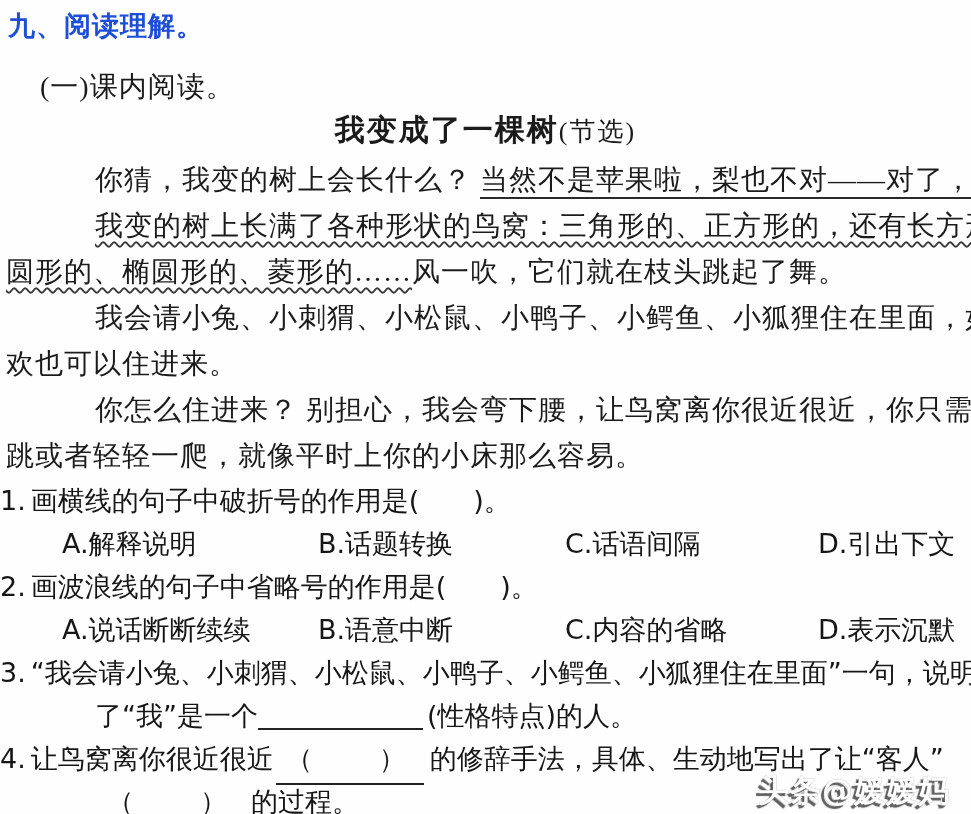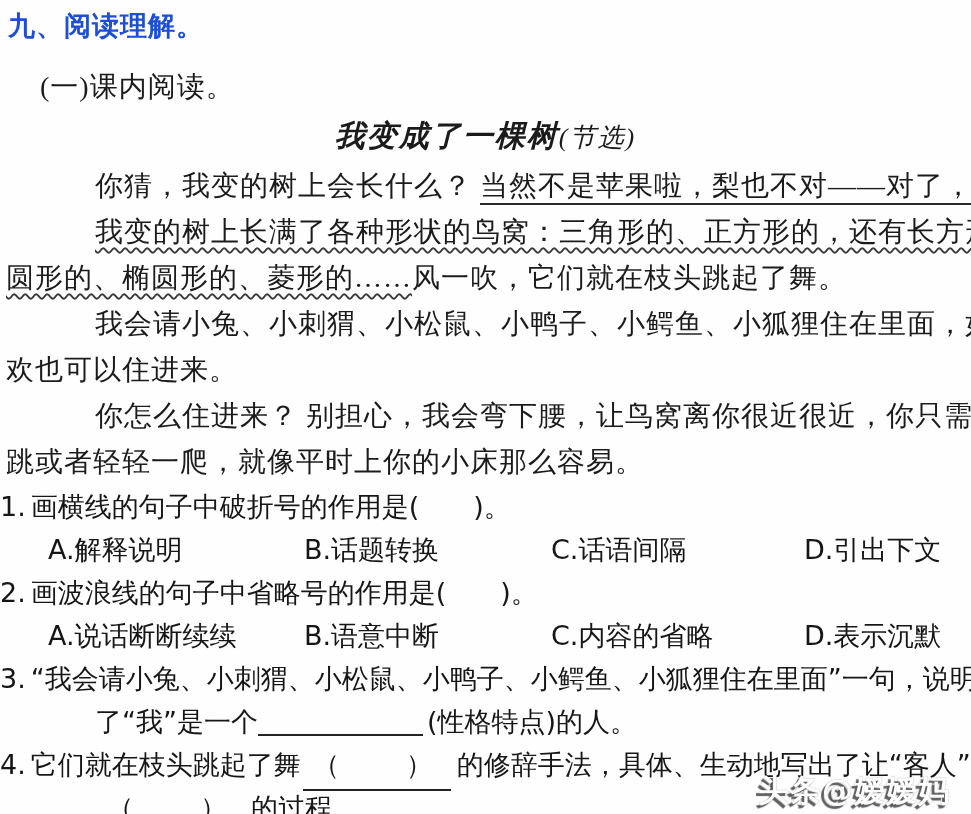--- a/index.html
+++ b/index.html
@@ -18,25 +18,24 @@
     font-size:27px;line-height:36px;
     letter-spacing:1px;
     color:#1d4ed8;
   }
   .subsection-heading{
     margin:24px 0 0 40px;
     font-size:28px;line-height:38px;
     letter-spacing:1px;
   }
   .passage-title{
-    margin-top:10px;
+    margin-top:4px;
     text-align:center;
     line-height:40px;
     white-space:nowrap;
-    font-style:italic;
   }
   .title-main{
     font-family:"DejaVu Sans","Liberation Sans",sans-serif;
     font-weight:700;font-size:30px;letter-spacing:2px;
   }
   .title-note{font-size:26px;letter-spacing:2px;}
   .passage{margin-top:2px;font-size:28px;}
   .pline{
     height:46px;line-height:46px;
     padding-left:6px;
@@ -63,21 +62,21 @@
   }
   .qline{
     height:43px;line-height:43px;
     white-space:nowrap;
   }
   .qline.cont{padding-left:95px;}
   .qnum{margin-right:5px;}
   .q-options{
     display:grid;
     grid-template-columns:256px 247px 253px auto;
-    padding-left:48px;
+    padding-left:62px;
     height:43px;line-height:43px;
     white-space:nowrap;
   }
   .blank-line{
     display:inline-block;
     width:165px;height:28px;
     border-bottom:2.5px solid #222;
     vertical-align:-5px;
     margin-right:4px;
   }
@@ -135,20 +134,20 @@
     <div class="q-options">
       <span>A.说话断断续续</span>
       <span>B.语意中断</span>
       <span>C.内容的省略</span>
       <span>D.表示沉默</span>
     </div>
 
     <div class="qline"><span class="qnum">3.</span><span>“我会请小兔、小刺猬、小松鼠、小鸭子、小鳄鱼、小狐狸住在里面”一句，说明</span></div>
     <div class="qline cont"><span>了“我”是一个</span><span class="blank-line"></span><span>(性格特点)的人。</span></div>
 
-    <div class="qline"><span class="qnum">4.</span><span>它们就在枝头跳起了舞</span><span class="blank-paren">（　　）</span><span>的修辞手法，具体、生动地写出了让“客人”</span></div>
+    <div class="qline"><span class="qnum">4.</span><span>让鸟窝离你很近很近</span><span class="blank-paren">（　　）</span><span>的修辞手法，具体、生动地写出了让“客人”</span></div>
     <div class="qline cont"><span class="blank-paren">（　　）</span><span>的过程。</span></div>
 
   </div>
 
   <div class="watermark">头条@嫒嫒妈</div>
 
 </div>
 
 </body></html>

